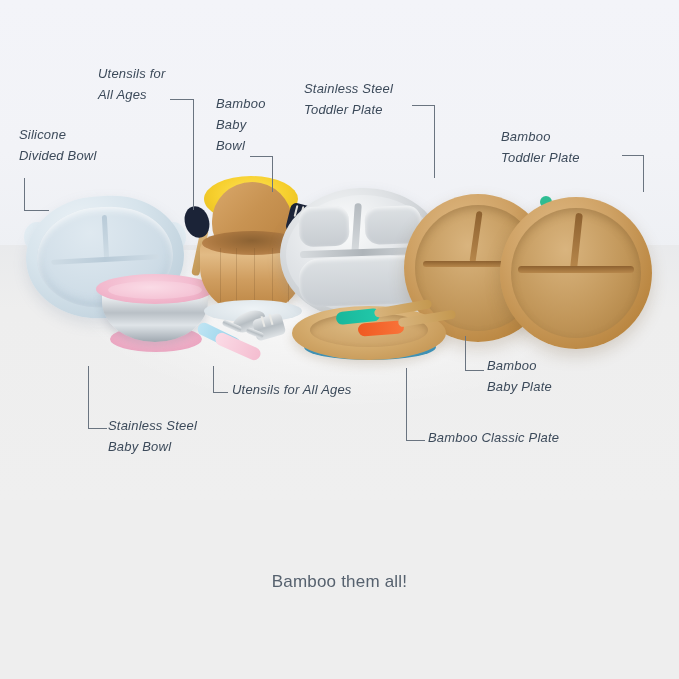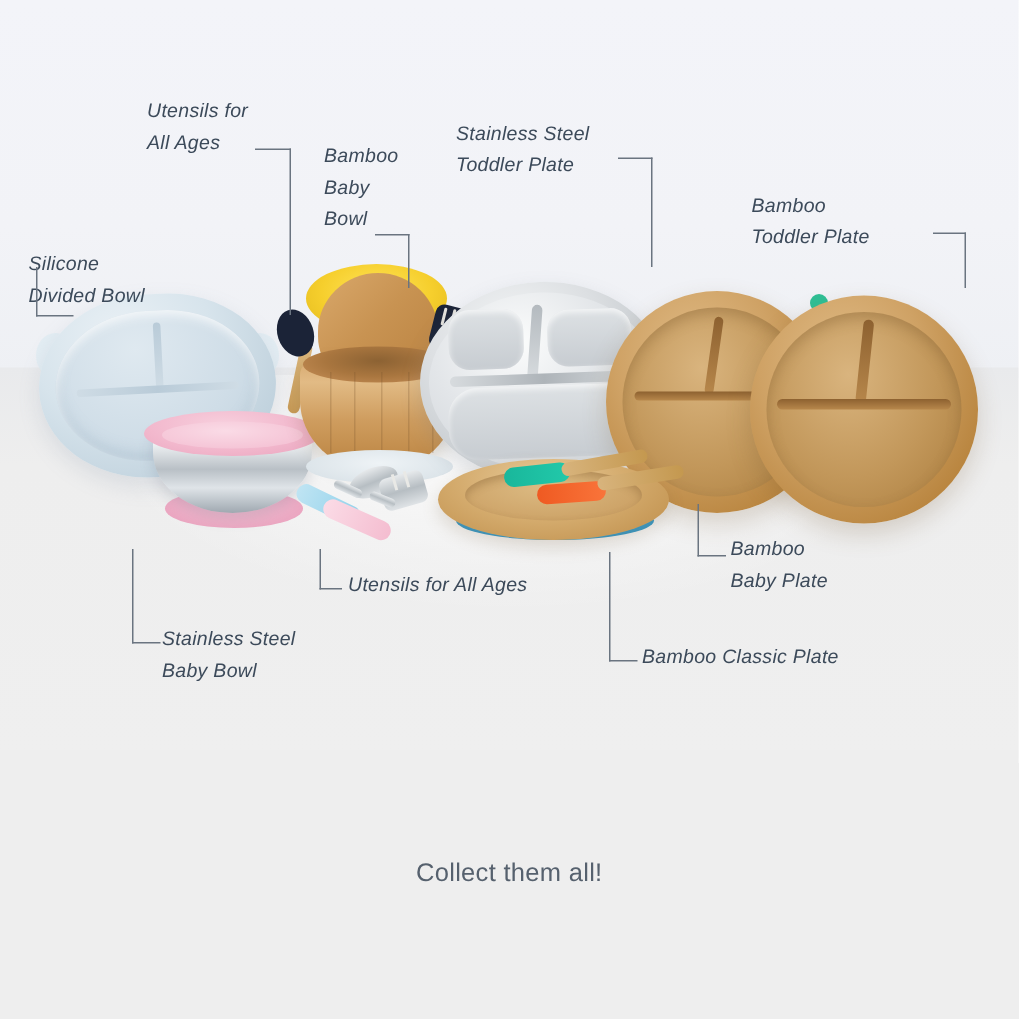--- a/index.html
+++ b/index.html
@@ -344,21 +344,21 @@
       <div class="prod metal" style="left:222px;top:323px;width:20px;height:6px;border-radius:3px;transform:rotate(24deg);"></div>
       <div class="prod" style="left:214px;top:340px;width:48px;height:13px;border-radius:7px;background:linear-gradient(to right,#fbdbe6,#f4bdd0);transform:rotate(24deg);"></div>
       <div class="prod metal" style="left:254px;top:316px;width:30px;height:22px;border-radius:5px;transform:rotate(-16deg);"></div>
       <div class="prod" style="left:262px;top:316px;width:2px;height:11px;background:#e9e9e6;transform:rotate(-16deg);"></div>
       <div class="prod" style="left:270px;top:314px;width:2px;height:11px;background:#e9e9e6;transform:rotate(-16deg);"></div>
       <div class="prod metal" style="left:246px;top:330px;width:18px;height:6px;border-radius:3px;transform:rotate(22deg);"></div>
     </div>
 
   </div>
 
-  <div class="label" style="left:19px;top:124px;width:170px;margin-top:41px;">Silicone
+  <div class="label" style="left:19px;top:124px;width:170px;">Silicone
 Divided Bowl</div>
   <div class="leader" style="left:24px;top:178px;width:24px;height:32px;border-left-width:1.5px;border-bottom-width:1.5px;"></div>
 
   <div class="label" style="left:98px;top:63px;width:150px;">Utensils for
 All Ages</div>
   <div class="leader" style="left:170px;top:99px;width:23px;height:110px;border-right-width:1.5px;border-top-width:1.5px;"></div>
 
   <div class="label" style="left:216px;top:93px;width:120px;">Bamboo
 Baby
 Bowl</div>
@@ -379,15 +379,15 @@
   <div class="label" style="left:428px;top:427px;width:260px;">Bamboo Classic Plate</div>
   <div class="leader" style="left:406px;top:368px;width:18px;height:72px;border-left-width:1.5px;border-bottom-width:1.5px;"></div>
 
   <div class="label" style="left:232px;top:379px;width:260px;">Utensils for All Ages</div>
   <div class="leader" style="left:213px;top:366px;width:14px;height:26px;border-left-width:1.5px;border-bottom-width:1.5px;"></div>
 
   <div class="label" style="left:108px;top:415px;width:200px;">Stainless Steel
 Baby Bowl</div>
   <div class="leader" style="left:88px;top:366px;width:18px;height:62px;border-left-width:1.5px;border-bottom-width:1.5px;"></div>
 
-  <div class="subline">Collect them all!</div>
+  <div class="subline">Bamboo them all!</div>
 
 </div>
 
 </body></html>

